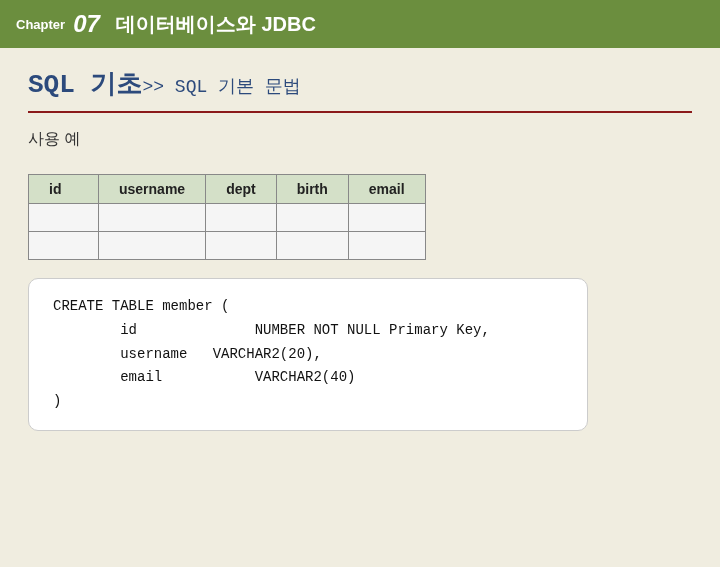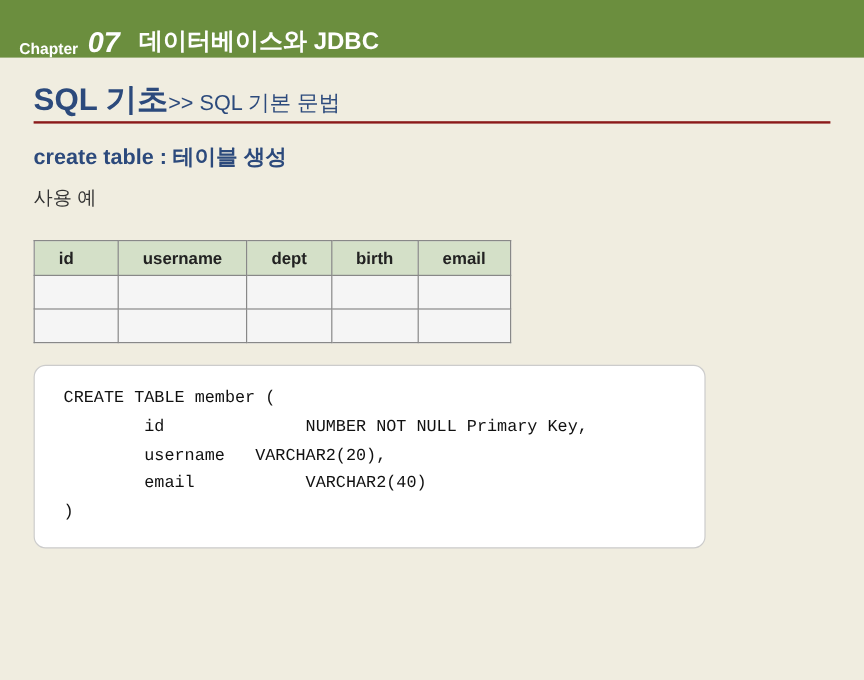--- a/index.html
+++ b/index.html
@@ -14,21 +14,21 @@
       background: #f0ede0;
       font-family: Arial, sans-serif;
       overflow: hidden;
     }
 
     
     .header-bar {
       background: #6b8e3e;
       height: 48px;
       display: flex;
-      align-items: flex-end;
+      align-items: center;
       padding: 0 16px;
     }
 
     .chapter-label {
       color: #fff;
       font-size: 13px;
       font-weight: bold;
       margin-right: 8px;
     }
 
@@ -50,20 +50,22 @@
     
     .main-content {
       padding: 18px 28px 0 28px;
     }
 
     
     .page-title {
       font-size: 26px;
       font-weight: bold;
       color: #2c4a7c;
+      margin-bottom: 10px;
+      font-family: Liberation Mono, monospace;
     }
 
     .page-title .subtitle {
       font-size: 18px;
       font-weight: normal;
       color: #2c4a7c;
     }
 
     
     .divider {
@@ -151,21 +153,20 @@
 </div>
 
 <div class="main-content">
 
   <div class="page-title">
     <span>SQL 기초</span><span class="subtitle">&gt;&gt; SQL 기본 문법</span>
   </div>
 
   <div class="divider"></div>
 
-  <div class="section-heading">create table : 테이블 생성</div>
 
   <div class="usage-label">사용 예</div>
 
   <div class="table-wrapper">
     <table>
       <thead>
         <tr>
 
         <th>id</th>
             <th>username</th>

